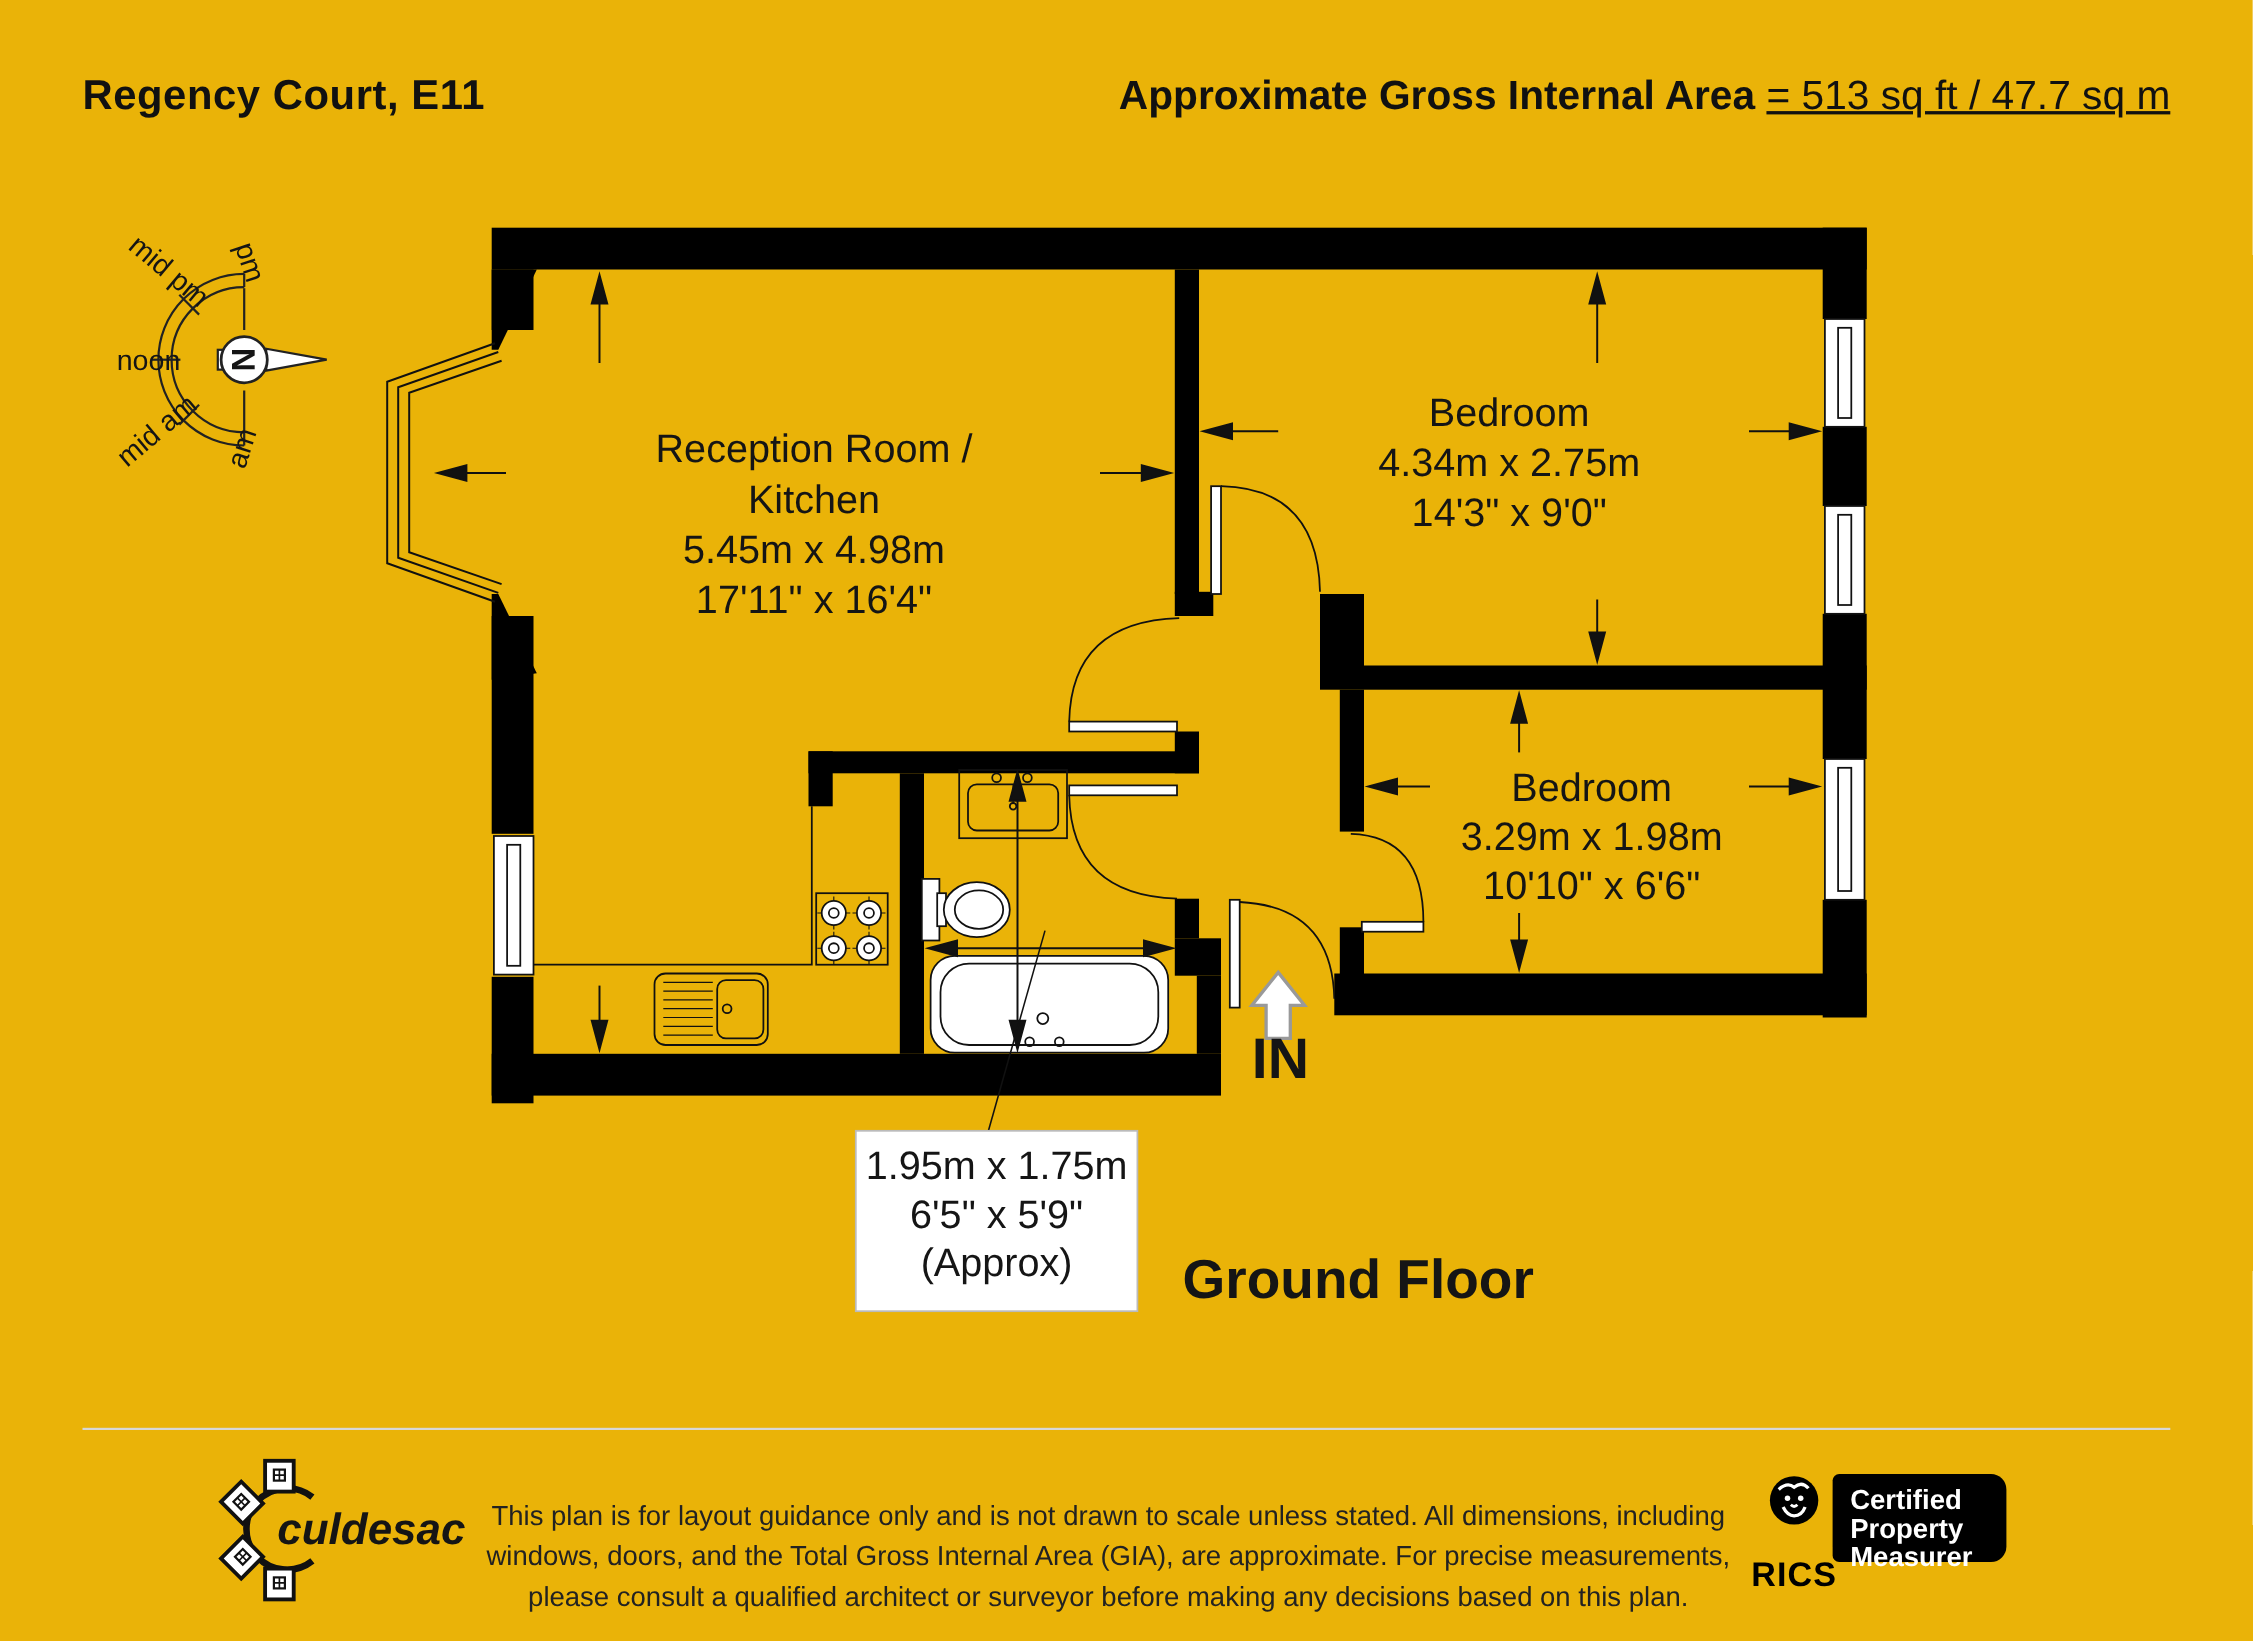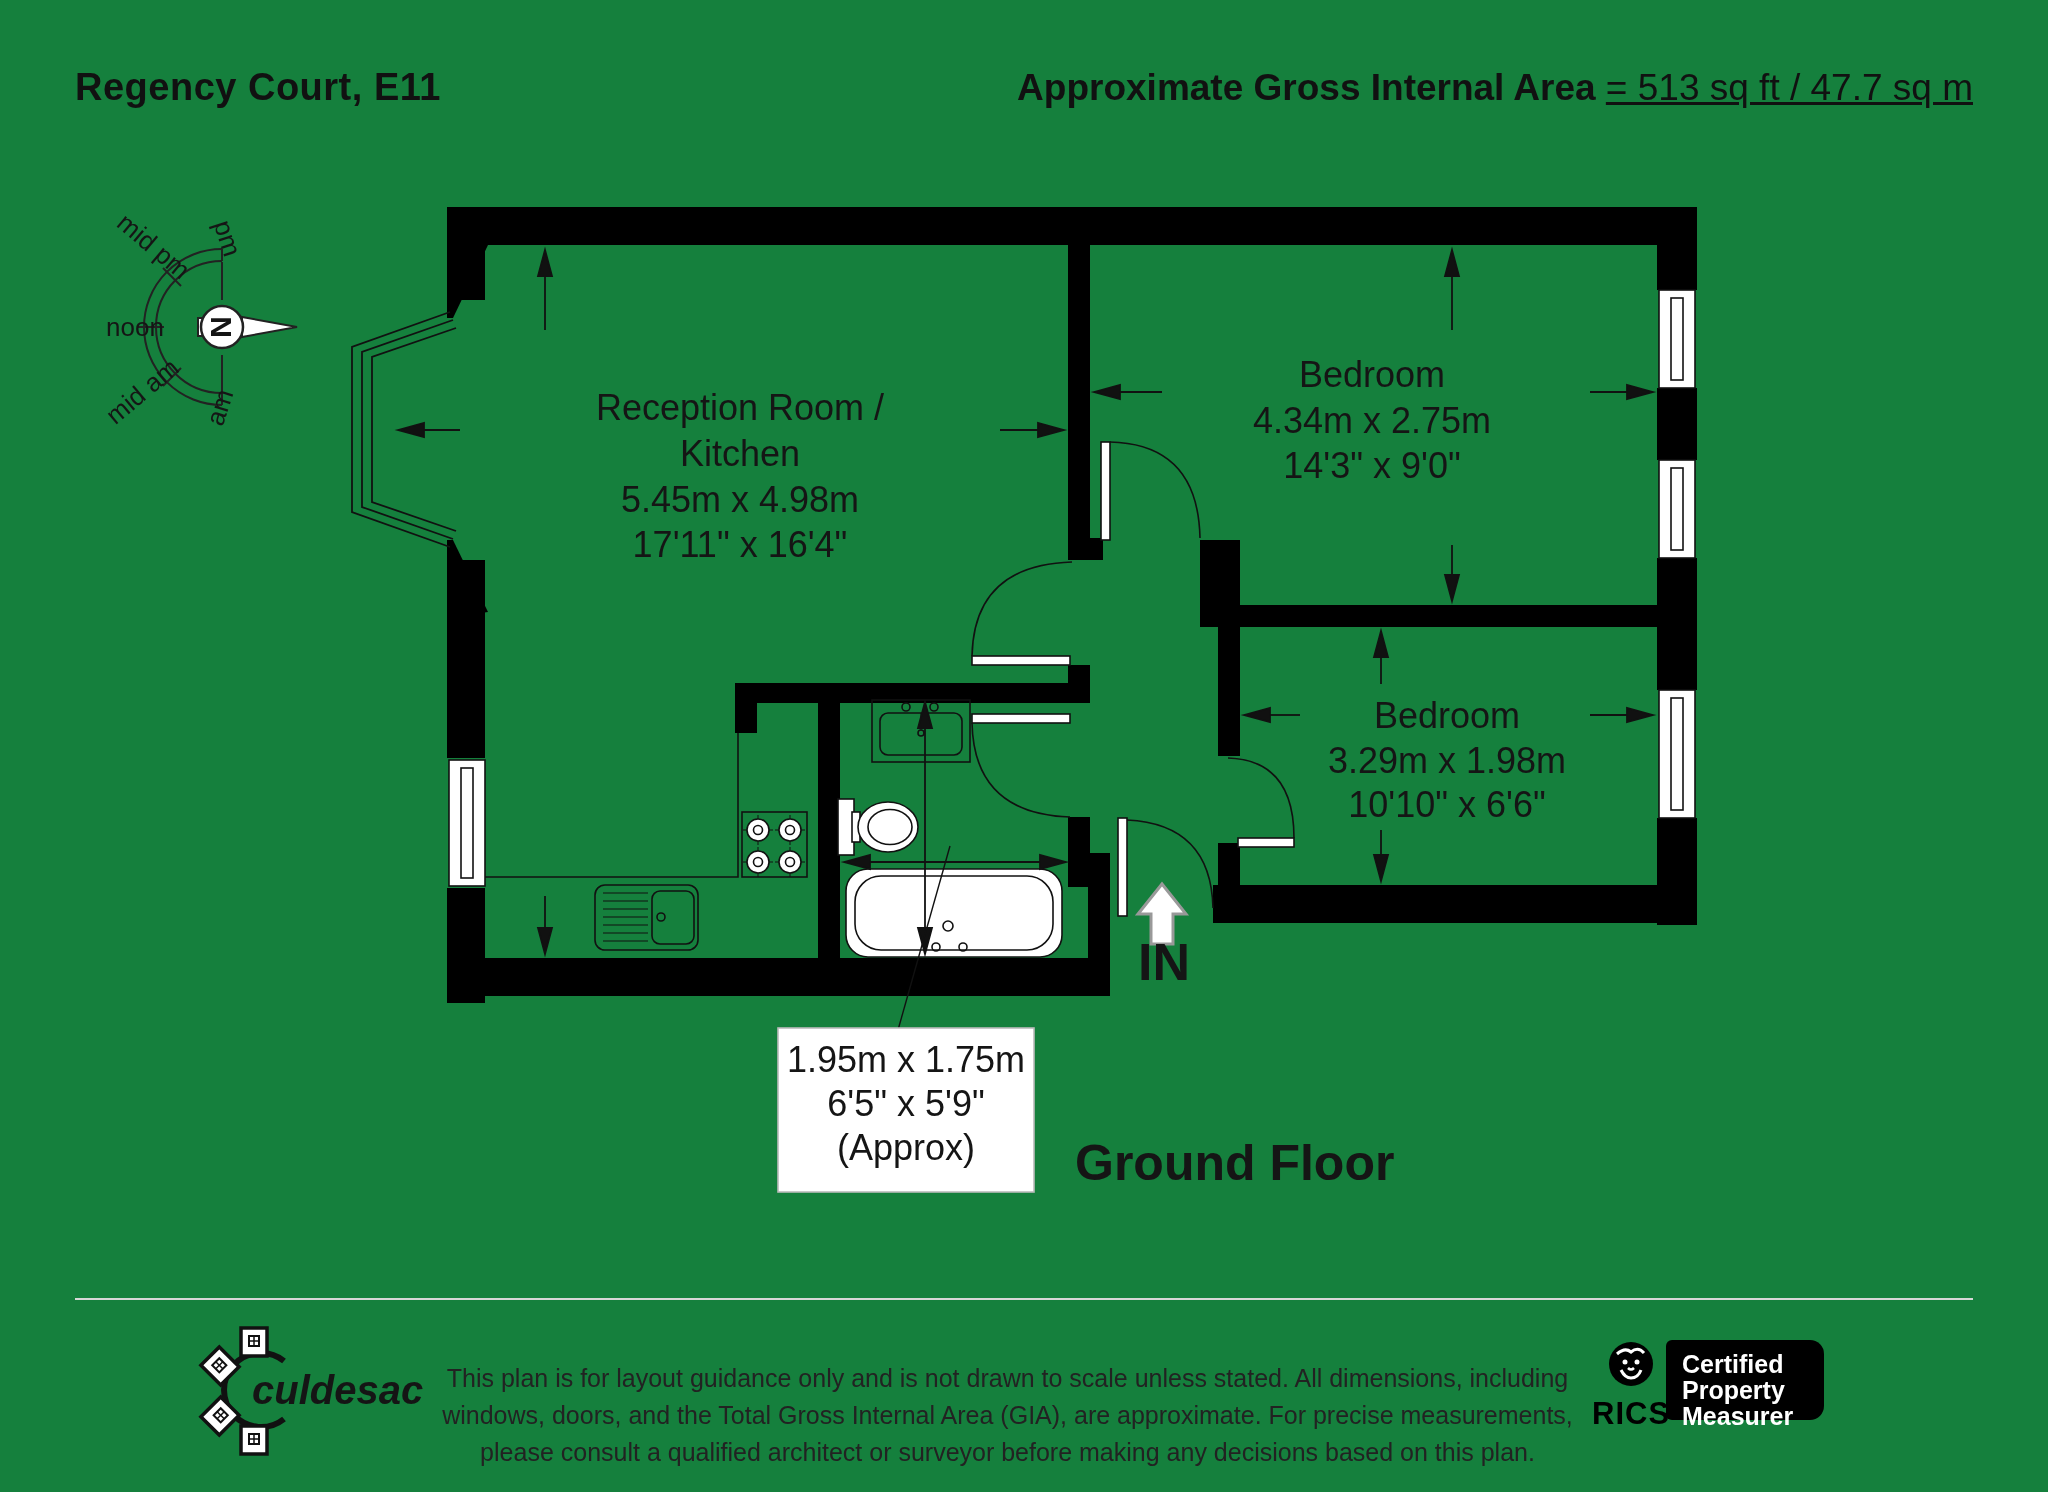--- a/index.html
+++ b/index.html
@@ -1,34 +1,34 @@
 <!DOCTYPE html>
 <html><head>
 <meta charset="utf-8">
 <style>
   html,body{margin:0;padding:0;background:#fff;}
-  .page{position:relative;width:2048px;height:1492px;background:#15803d;overflow:hidden;
+  .page{position:relative;width:2048px;height:1492px;background:#eab308;overflow:hidden;
         font-family:"Liberation Sans", sans-serif;color:#111;}
   .hdr{position:absolute;top:66px;left:75px;right:75px;display:flex;justify-content:space-between;align-items:baseline;}
   .hdr .title{font-size:38px;font-weight:bold;letter-spacing:.5px;}
   .hdr .gia{font-size:37px;}
   .hdr .gia b{font-weight:bold;margin-top:44px;}
   .hdr .gia span.val{font-weight:normal;text-decoration:underline;}
   svg.plan{position:absolute;left:0;top:0;width:2048px;height:1492px;}
   svg text{font-family:"Liberation Sans", sans-serif;fill:#151515;}
   .roomlabel{font-size:36px;}
   .floorlabel{font-size:50px;font-weight:bold;}
   .inlabel{font-size:52px;font-weight:bold;}
   .compasslabel{font-size:26px;}
   .nlabel{font-size:30px;font-weight:bold;}
   .footline{position:absolute;left:75px;right:75px;top:1298px;border-top:2px solid #d7d7d7;}
   .disclaimer{position:absolute;left:400px;width:1215px;top:1360px;text-align:center;
               font-size:25px;line-height:37px;color:#222;}
   .ricswrap{position:absolute;left:1592px;top:1340px;width:78px;text-align:center;}
-  .ricstext{font-size:31px;font-weight:bold;letter-spacing:1px;color:#000;margin-top:2px;}
+  .ricstext{font-size:31px;font-weight:bold;letter-spacing:1px;color:#000;margin-top:19px;}
   .badge{position:absolute;left:1666px;top:1340px;width:158px;height:80px;background:#000;
          border-radius:6px 14px 14px 6px;color:#fff;font-weight:bold;font-size:25px;
          line-height:26px;padding:11px 0 0 16px;box-sizing:border-box;}
   .logo{position:absolute;left:188px;top:1324px;}
 </style>
 </head>
 <body>
 
 <div class="page">
 

